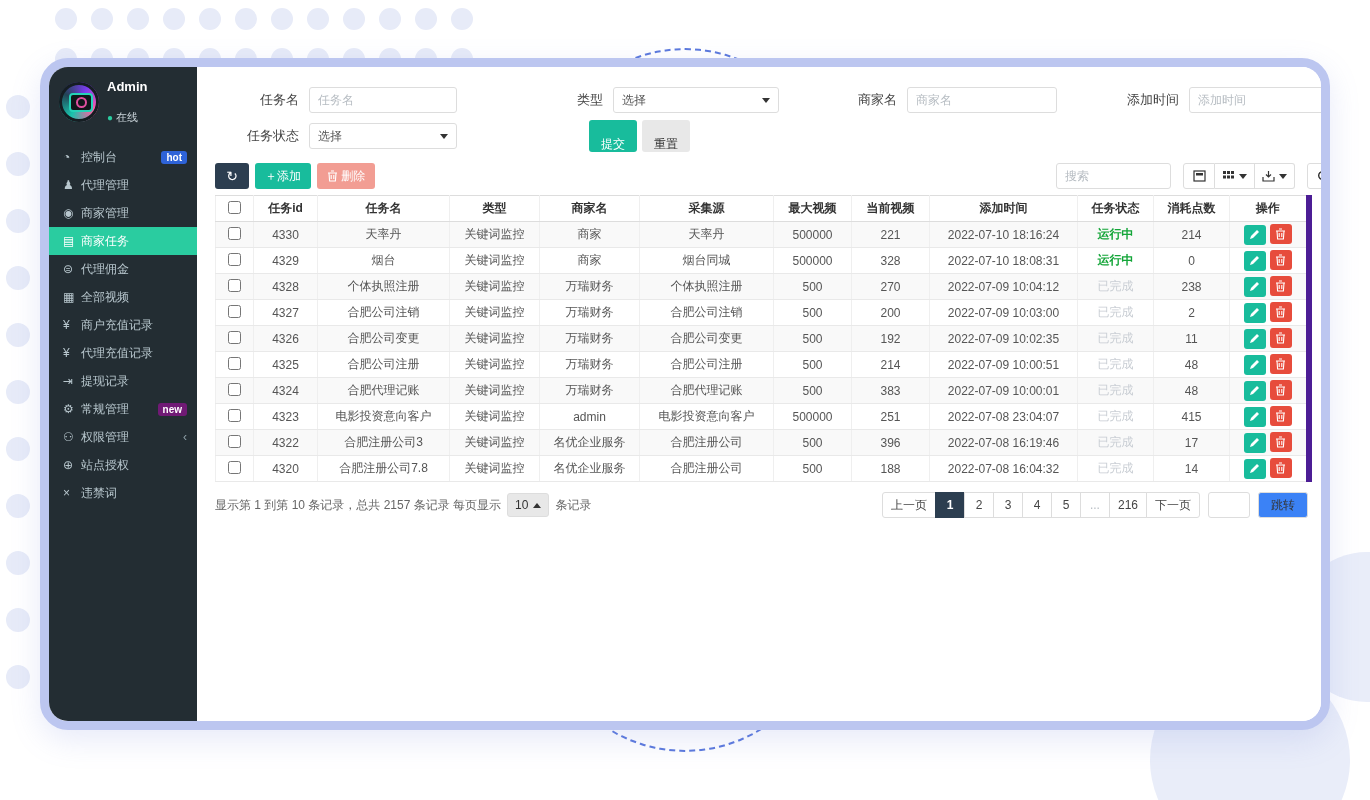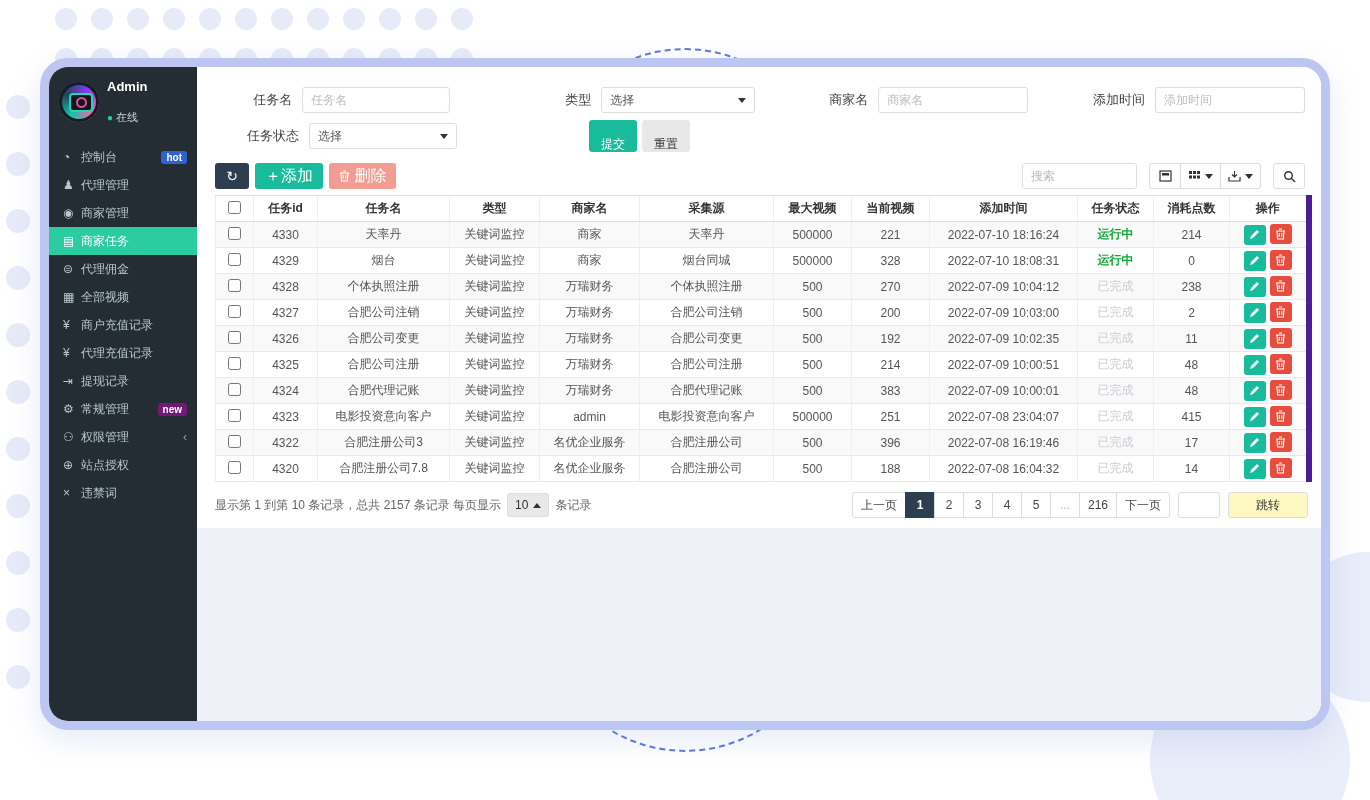--- a/index.html
+++ b/index.html
@@ -34,21 +34,21 @@
   .menu { margin-top:4px; }
   .menu-item { display:flex; align-items:center; height:28px; padding:0 10px 0 14px;
     color:#b8c7ce; font-size:12px; cursor:pointer; position:relative; }
   .menu-item .mi-icon { width:18px; flex:none; font-size:12px; text-align:left; }
   .menu-item .mi-label { flex:1; white-space:nowrap; }
   .menu-item.active { background:#2acca0; color:#fff; }
   .badge { font-size:10px; color:#fff; border-radius:3px; padding:1px 5px; font-weight:bold; }
   .chev { color:#8fa0a8; font-size:12px; }
 
   
-  .main { flex:1; display:flex; flex-direction:column; background:#fff; min-width:0; }
+  .main { flex:1; display:flex; flex-direction:row; background:#fff; min-width:0; }
   .panel { padding:12px 16px 0 18px; background:#fff; }
   .gray-filler { flex:1; background:#eef1f7; margin-top:10px; }
 
   
   .filter-row { display:flex; align-items:center; height:26px; margin-bottom:10px; margin-top:8px; }
   .filter-row.second { margin-top:0; }
   .f-label { font-size:13px; color:#444; text-align:right; white-space:nowrap; }
   .f-input { height:26px; border:1px solid #ddd; border-radius:3px; font-size:12px;
     padding:0 8px; color:#333; outline:none; font-family:inherit; }
   .f-input::placeholder { color:#b6bcc2; }
@@ -61,21 +61,21 @@
   .caret-up { width:0; height:0; border-left:4px solid transparent; border-right:4px solid transparent;
     border-bottom:5px solid #333; display:inline-block; }
   .btn { border:none; border-radius:3px; font-size:12px; height:27px; padding:16px 12px;
     cursor:pointer; font-family:inherit; }
   .btn-submit { background:#18bc9c; color:#fff; }
   .btn-reset { background:#e8e8e8; color:#333; margin-left:5px; }
 
   
   .toolbar { display:flex; align-items:center; margin:14px 0 6px 0; }
   .tb-btn { height:26px; border-radius:3px; border:none; display:inline-flex; align-items:center;
-    justify-content:center; font-size:16px; cursor:pointer; font-family:inherit; }
+    justify-content:center; font-size:12px; cursor:pointer; font-family:inherit; }
   .tb-refresh { width:34px; background:#2c3e50; color:#fff; font-size:14px; }
   .tb-add { background:#18bc9c; color:#fff; padding:0 10px; margin-left:6px; }
   .tb-del { background:#ee7d70; color:#fff; padding:0 10px; margin-left:6px; opacity:.75; }
   .tb-right { margin-left:auto; display:flex; align-items:center; }
   .tb-search { width:115px; height:26px; border:1px solid #ddd; border-radius:3px;
     font-size:12px; padding:0 8px; outline:none; font-family:inherit; }
   .tb-search::placeholder { color:#b6bcc2; }
   .icon-group { display:flex; margin-left:12px; }
   .icon-btn { height:26px; min-width:32px; background:#fff; border:1px solid #ddd;
     color:#333; display:inline-flex; align-items:center; justify-content:center; gap:4px;
@@ -111,22 +111,22 @@
   .pager { margin-left:auto; display:flex; align-items:center; }
   .pg { min-width:30px; height:26px; border:1px solid #ddd; background:#fff; color:#444;
     font-size:12px; display:inline-flex; align-items:center; justify-content:center;
     padding:0 8px; cursor:pointer; margin-left:-1px; }
   .pg.first { border-radius:3px 0 0 3px; margin-left:0; }
   .pg.last { border-radius:0 3px 3px 0; }
   .pg.active { background:#2c3e50; border-color:#2c3e50; color:#fff; font-weight:bold; }
   .pg.ellipsis { color:#b6bcc2; cursor:default; }
   .jump-input { width:42px; height:26px; border:1px solid #ddd; border-radius:3px; margin-left:8px;
     outline:none; padding:0 4px; font-size:12px; }
-  .jump-btn { height:26px; background:#fef9c3; border:1px solid #ddd; border-radius:3px;
-    color:#333; font-size:12px; padding:0 27px; margin-left:8px; cursor:pointer; font-family:inherit; }
+  .jump-btn { height:26px; background:#3b82f6; border:1px solid #ddd; border-radius:3px;
+    color:#333; font-size:12px; padding:0 12px; margin-left:8px; cursor:pointer; font-family:inherit; }
 
   svg { display:block; }
 </style>
 </head>
 <body>
 
 <div class="page">
 
   <div class="deco-circle" style="left:540px; top:48px; width:290px; height:290px;"></div>
   <div class="deco-circle" style="left:540px; top:462px; width:290px; height:290px;"></div>

